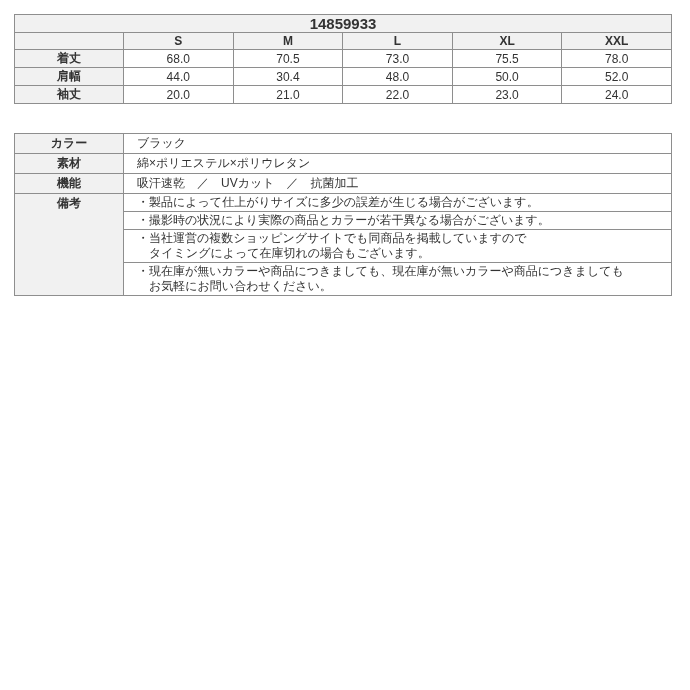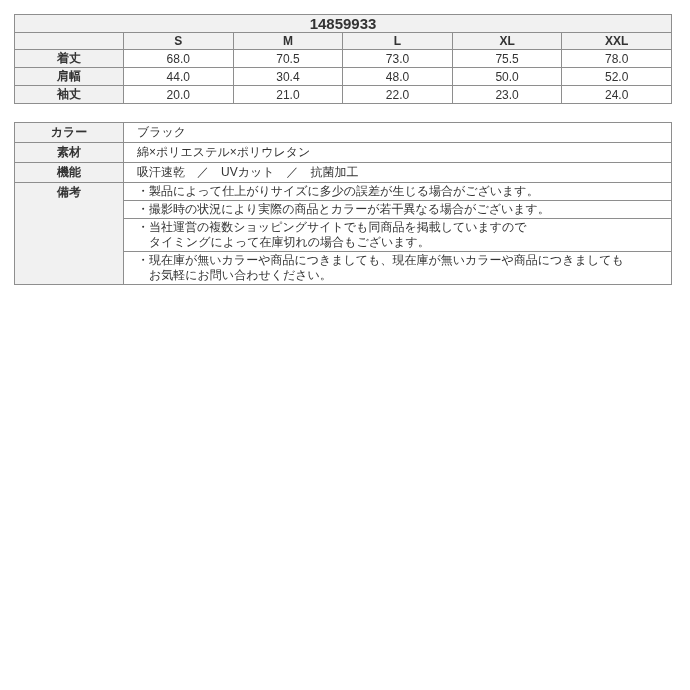--- a/index.html
+++ b/index.html
@@ -43,21 +43,21 @@
     font-weight: bold;
   }
   .size-table td.num {
     background: #ffffff;
     font-weight: normal;
     margin-top: 8px;
   }
   .code-cell { font-size: 15px; }
 
   
-  .detail-table { margin-top: 18px; }
+  .detail-table { margin-top: 29px; }
   .detail-table th,
   .detail-table td {
     border: 1px solid #8e8e8e;
     padding: 0;
     vertical-align: middle;
   }
   .detail-table th {
     background: #f1f1f1;
     text-align: center;
     font-weight: bold;

